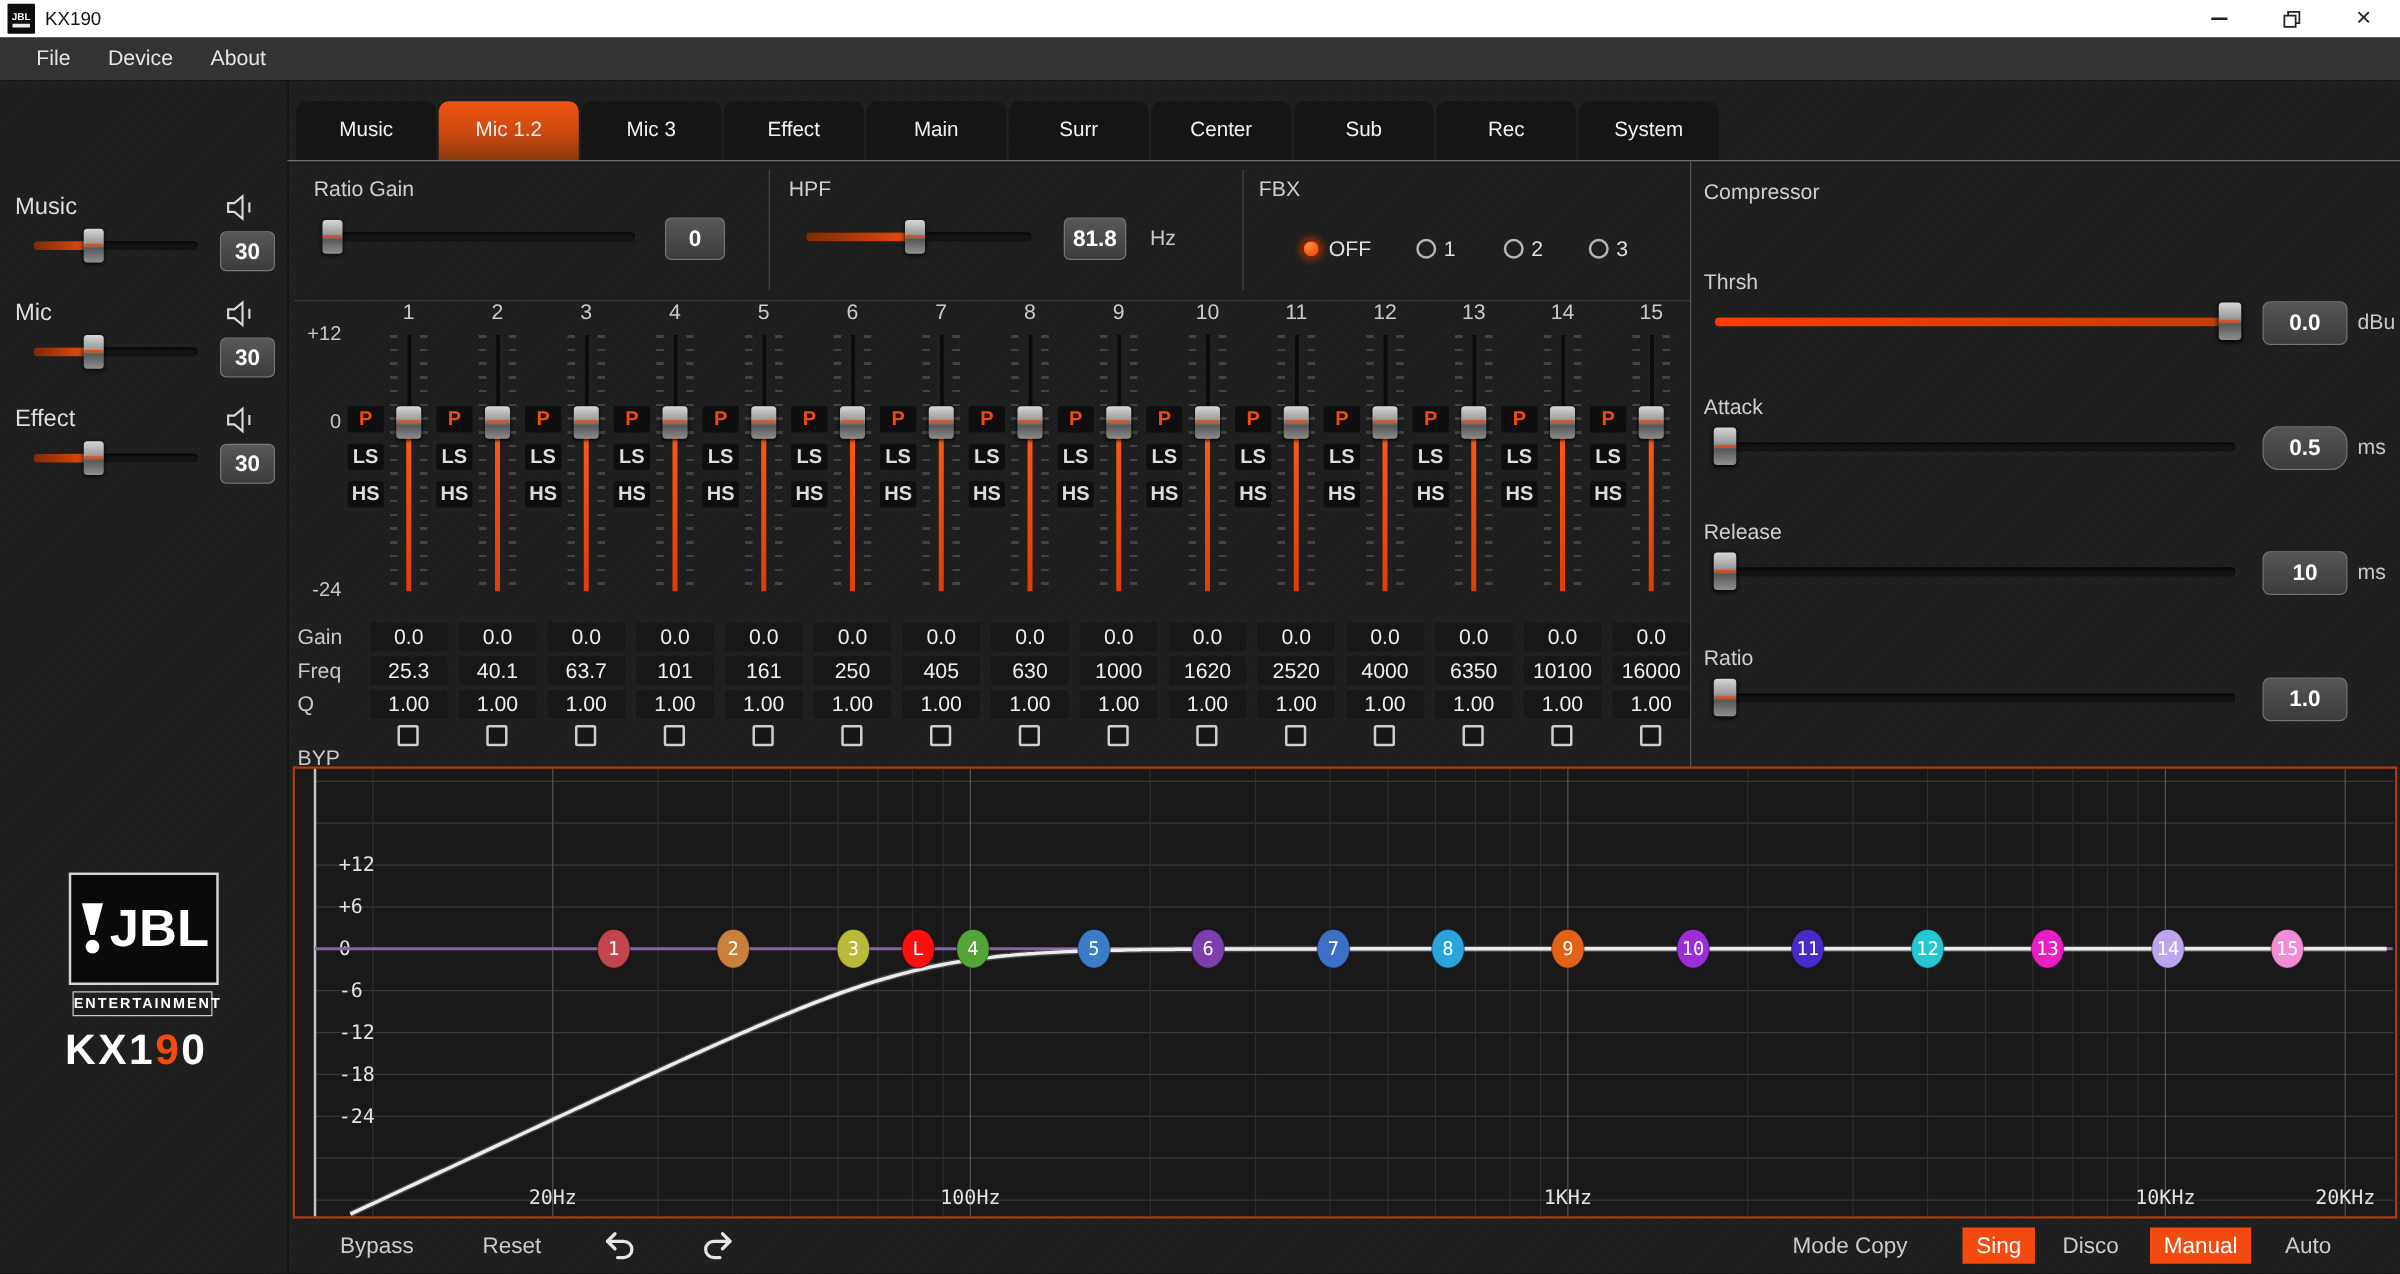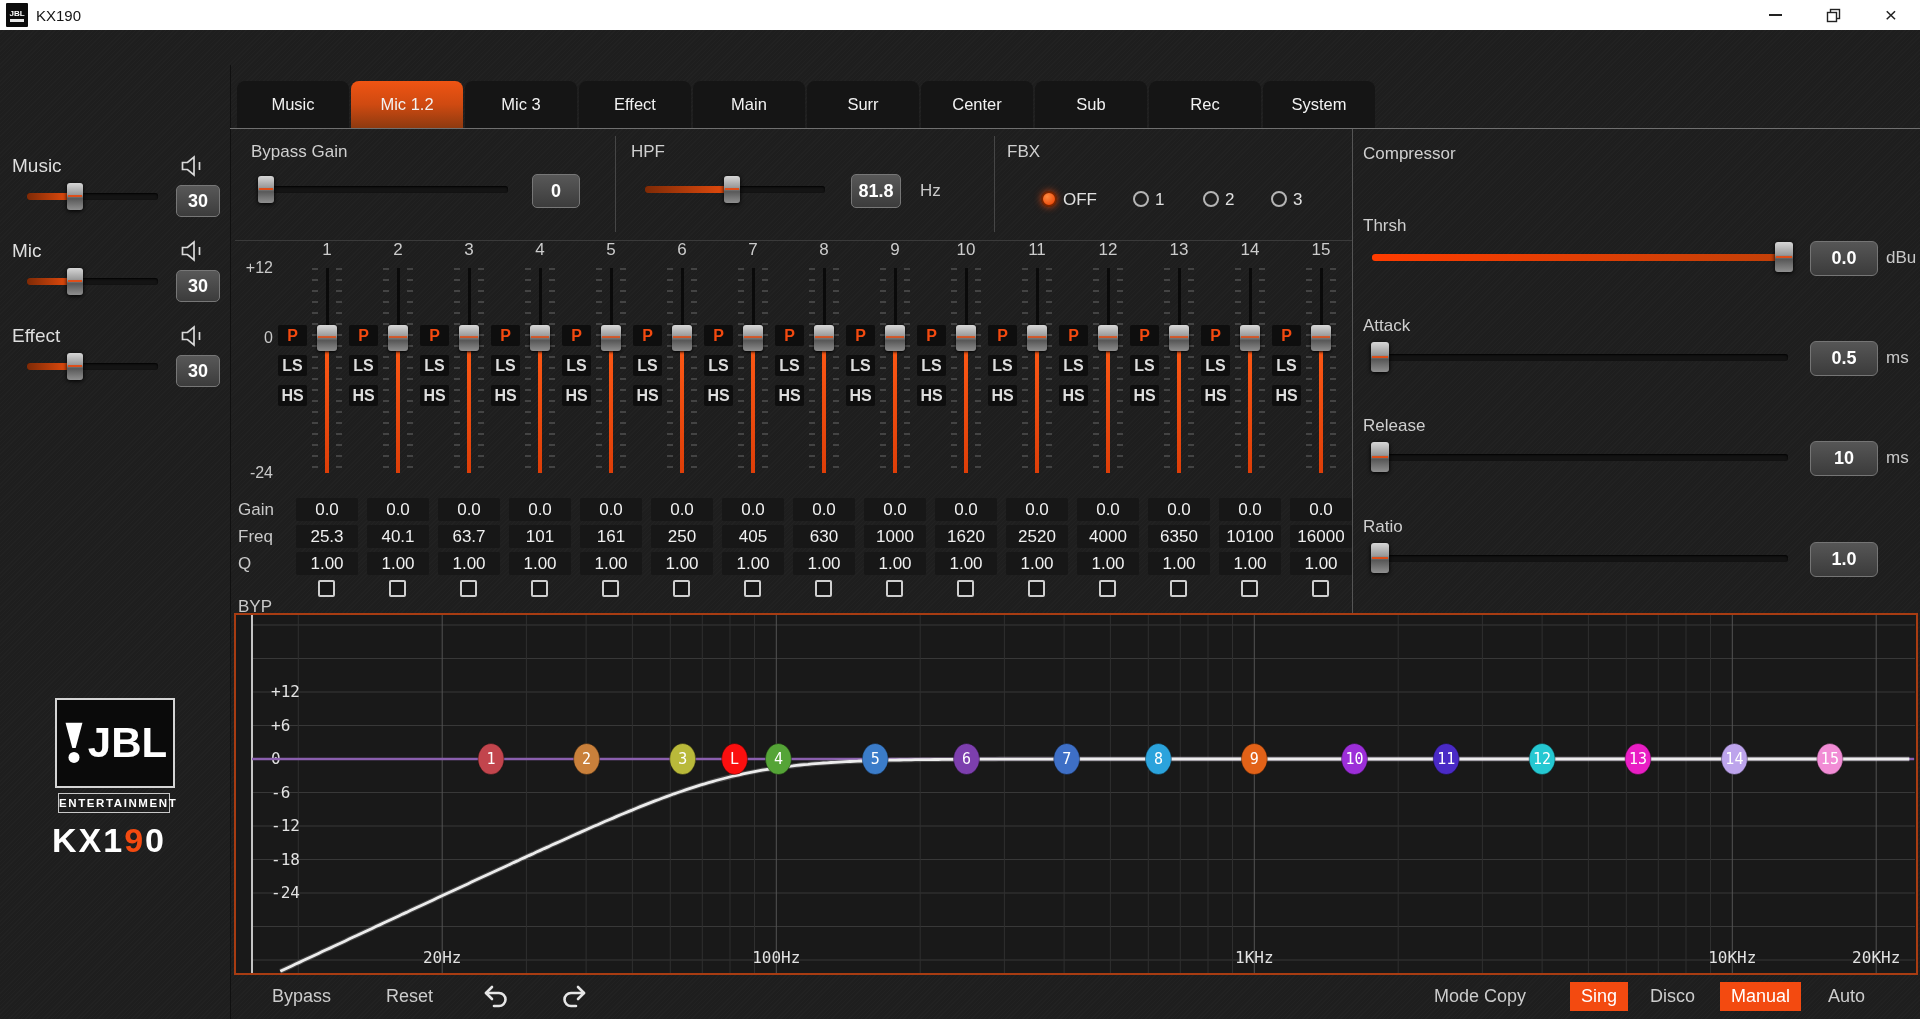--- a/index.html
+++ b/index.html
@@ -92,20 +92,25 @@
           <rect x="4.5" y="1.5" width="9" height="9" fill="#fff" stroke="#222" stroke-width="1.4"></rect>
           <rect x="1.5" y="4.5" width="9" height="9" fill="#fff" stroke="#222" stroke-width="1.4"></rect>
         </svg>
       </div>
       <div class="win-btn">
           <span class="close-glyph">×</span>
         </div>
     </div>
   </div>
 
+  <div class="menubar" id="menubar">
+      <div class="menu-item">File</div>
+      <div class="menu-item">Device</div>
+      <div class="menu-item">About</div>
+    </div>
 
   <div class="sidebar" id="sidebar">
     <div class="abs" style="left:48px;top:633px;width:134px;height:170px;">
       <div class="jbl-box" style="left:7px;top:0;">
         <svg width="22" height="46" viewBox="0 0 26 52">
           <polygon points="3,2 23,2 15,32 11,32" fill="#fff"></polygon>
             <circle cx="13" cy="43" r="6.5" fill="#fff"></circle>
         </svg>
         <span class="jbl-text">JBL</span>
       </div>
@@ -158,21 +163,21 @@
       <div class="tab">Main</div>
       <div class="tab">Surr</div>
       <div class="tab">Center</div>
       <div class="tab">Sub</div>
       <div class="tab">Rec</div>
       <div class="tab">System</div>
     </div>
   <div class="hline" style="left:230px;top:128px;width:1690px;background:#6f6f6f;"></div>
 
   <div class="abs" id="panel-row" style="left:235px;top:128px;width:1118px;height:112px;">
-    <div class="sec-label" style="left:16px;top:14px;">Bypass Gain</div>
+    <div class="sec-label" style="left:16px;top:14px;">Ratio Gain</div>
     <div class="h-track" style="left:27px;top:58px;width:246px;"></div>
     <div class="h-handle" style="left:23px;top:48px;"></div>
     <div class="val-box abs" style="left:297px;top:46px;width:46px;height:32px;">0</div>
 
     <div class="sec-label" style="left:396px;top:14px;">HPF</div>
     <div class="h-track" style="left:410px;top:58px;width:180px;"></div>
     <div class="h-fill" style="left:410px;top:58px;width:95px;"></div>
     <div class="h-handle" style="left:489px;top:48px;"></div>
     <div class="val-box abs" style="left:616px;top:46px;width:48px;height:32px;text-align:right;">81.8</div>
     <div class="unit-label" style="left:685px;top:53px;">Hz</div>
@@ -403,21 +408,21 @@
     <div class="sec-label" style="left:10px;top:16px;">Compressor</div>
   <div class="sec-label" style="left: 10px; top: 88px;">Thrsh</div>
       <div class="c-track" style="left: 19px; top: 126px; width: 416px;"></div>
       <div class="c-fill" style="left: 19px; top: 126px; width: 412px;"></div>
       <div class="c-handle" style="left: 422px; top: 114px;"></div>
       <div class="c-box" style="left: 457px; top: 113px;">0.0</div>
       <div class="unit-label" style="left: 533px; top: 120px;">dBu</div>
       <div class="sec-label" style="left: 10px; top: 188px;">Attack</div>
       <div class="c-track" style="left: 19px; top: 226px; width: 416px;"></div>
       <div class="c-handle" style="left: 18px; top: 214px;"></div>
-      <div class="c-box" style="left: 457px; top: 213px;">0.5</div>
+      <div class="c-box" style="left: 457px; top: 213px; border-radius: 13px;">0.5</div>
       <div class="unit-label" style="left: 533px; top: 220px;">ms</div>
       <div class="sec-label" style="left: 10px; top: 288px;">Release</div>
       <div class="c-track" style="left: 19px; top: 326px; width: 416px;"></div>
       <div class="c-handle" style="left: 18px; top: 314px;"></div>
       <div class="c-box" style="left: 457px; top: 313px;">10</div>
       <div class="unit-label" style="left: 533px; top: 320px;">ms</div>
       <div class="sec-label" style="left: 10px; top: 389px;">Ratio</div>
       <div class="c-track" style="left: 19px; top: 427px; width: 416px;"></div>
       <div class="c-handle" style="left: 18px; top: 415px;"></div>
       <div class="c-box" style="left: 457px; top: 414px;">1.0</div>

